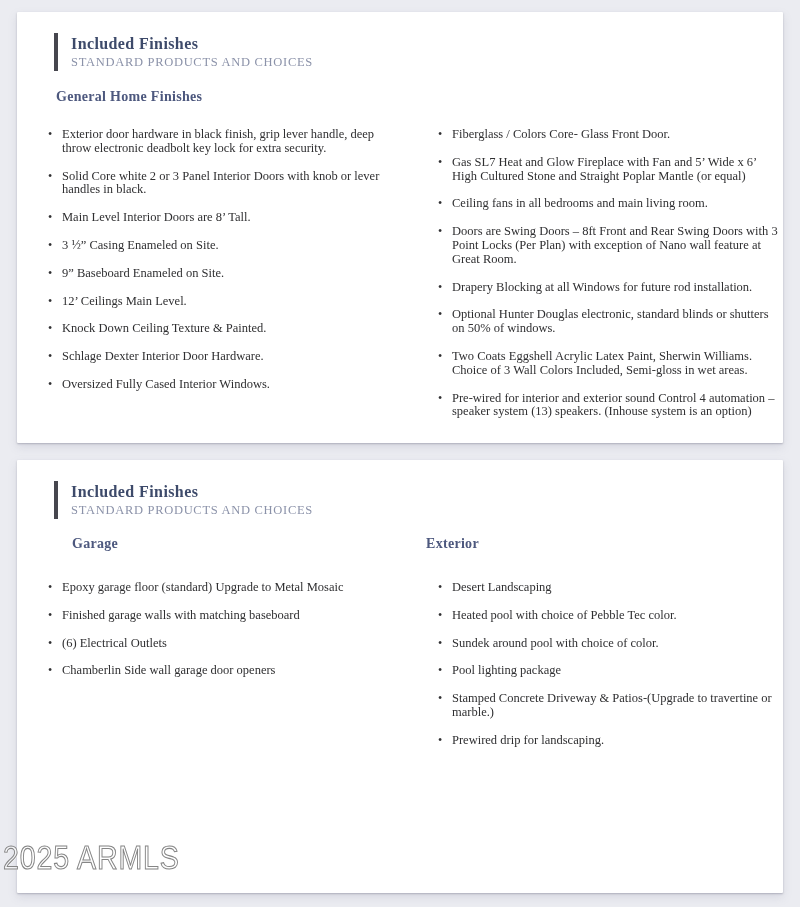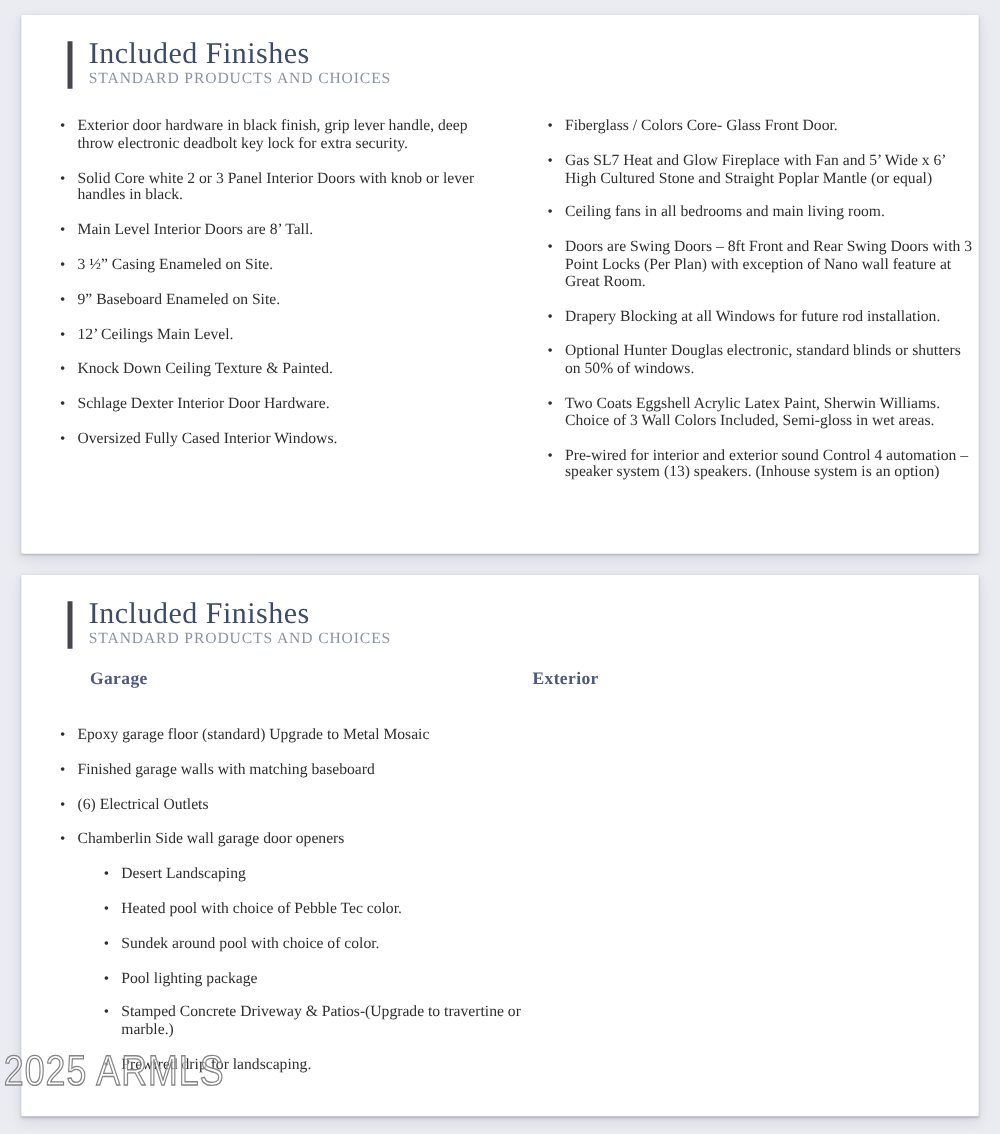--- a/index.html
+++ b/index.html
@@ -26,22 +26,22 @@
     align-items: stretch;
     margin: 21px 0 0 37px;
   }
   .accent-bar {
     width: 4px;
     min-height: 38px;
     background: #46464e;
     margin-right: 13px;
   }
   .title {
-    font-size: 24px;
-    font-weight: normal;
+    font-size: 16px;
+    font-weight: bold;
     color: #3d4a6a;
     letter-spacing: 0.4px;
     line-height: 21px;
   }
   .subtitle {
     font-size: 12.5px;
     color: #8b92a9;
     letter-spacing: 0.7px;
     line-height: 17px;
   }
@@ -60,21 +60,21 @@
     margin-top: 17px;
   }
   .headings-row .section-heading { position: absolute; top: 0; }
   .heading-left  { left: 55px; }
   .heading-right { left: 409px; }
 
   .content {
     display: flex;
     margin: 23px 0 0 30px;
   }
-  #panel-2 .content { margin-top: 28px; flex-direction: column; }
+  #panel-2 .content { margin-top: 28px; }
   .col { list-style: none; }
   .col-left  { width: 355px; }
   .col-right { width: 346px; margin-left: 35px; }
 
   .col li {
     position: relative;
     padding-left: 15px;
     font-size: 12.5px;
     line-height: 13.8px;
     color: #2f2f31;
@@ -109,20 +109,21 @@
 <body>
 
 <div class="page" id="panel-1">
   <div class="panel-header">
     <div class="accent-bar"></div>
     <div>
       <div class="title">Included Finishes</div>
       <div class="subtitle">STANDARD PRODUCTS AND CHOICES</div>
     </div>
   </div>
+  <div class="section-heading">General Home Finishes</div>
   <div class="content">
     <ul class="col col-left">
       <li>Exterior door hardware in black finish, grip lever handle, deep throw electronic deadbolt key lock for extra security.</li>
       <li>Solid Core white 2 or 3 Panel Interior Doors with knob or lever handles in black.</li>
       <li>Main Level Interior Doors are 8’ Tall.</li>
       <li>3 ½” Casing Enameled on Site.</li>
       <li>9” Baseboard Enameled on Site.</li>
       <li>12’ Ceilings Main Level.</li>
       <li>Knock Down Ceiling Texture &amp; Painted.</li>
       <li>Schlage Dexter Interior Door Hardware.</li>

